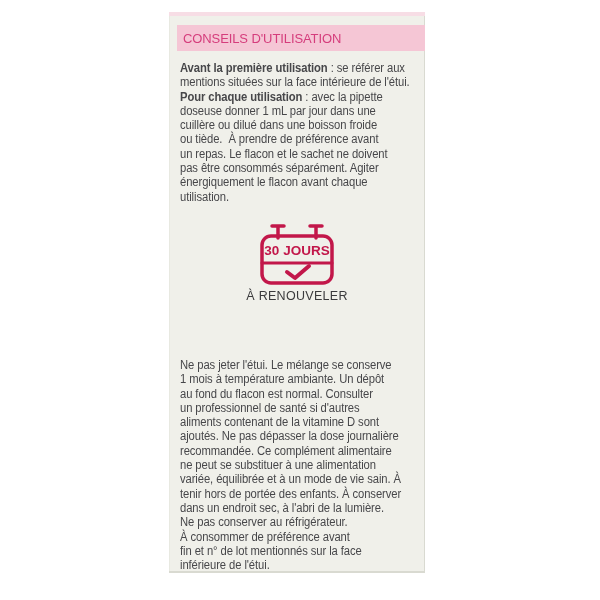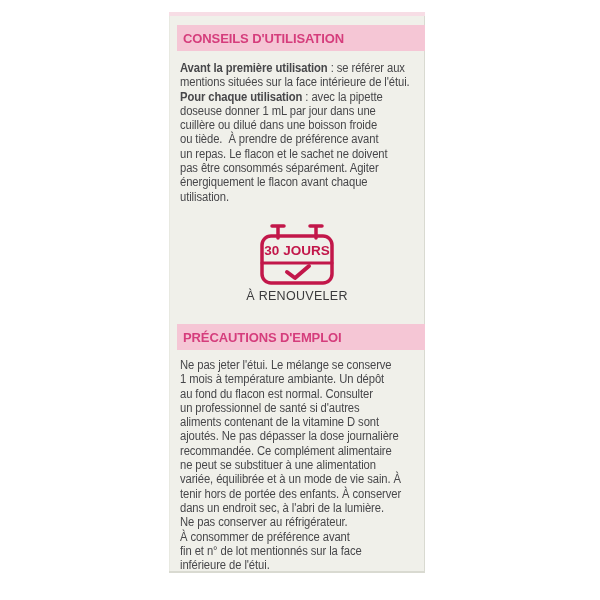--- a/index.html
+++ b/index.html
@@ -8,21 +8,21 @@
   .panel{position:absolute;left:169px;top:12px;width:256px;height:561px;
          background:var(--panel-bg,#f0f0ea);
          box-shadow: inset -1px 0 0 var(--panel-edge,#d9dad1),
                      inset 0 -2px 0 var(--panel-edge,#d9dad1),
                      inset 1px 0 0 #e8e9e1;}
   .top-tint{position:absolute;left:0;top:0;width:100%;height:4px;background:var(--band-tint,#f7dde5);}
   .band{position:absolute;left:8px;right:0;height:26px;background:var(--band-pink,#f5c6d5);
         display:flex;align-items:center;}
   .band1{top:13px;}
   .band2{top:312px;}
-  .band span{color:var(--header-text,#d53d7c);font-weight:bold;font-size:13px;
+  .band span{color:var(--header-text,#d53d7c);font-weight:normal;font-size:13px;
              letter-spacing:-0.1px;padding-left:6px;white-space:pre;}
   .para{position:absolute;left:11px;right:0;color:var(--body-text,#47474a);
         transform:scaleX(0.9);transform-origin:0 0;}
   .para1{top:49px;}
   .para2{top:346px;}
   .para .line{height:14.3px;line-height:14.3px;font-size:12.5px;white-space:pre;
               letter-spacing:-0.1px;}
   .para .line .b{font-weight:bold;}
   .cal{position:absolute;top:210px;left:calc(50% - 38px);}
   .cal text{font-family:"Liberation Sans", sans-serif;font-weight:bold;font-size:13.5px;
@@ -61,23 +61,20 @@
         <path d="M51 4 H63 M57 4 V16" stroke-width="3.5"></path>
         <rect x="3" y="14" width="70" height="47" rx="9" stroke-width="3.5"></rect>
         <line x1="3" y1="41" x2="73" y2="41" stroke-width="3"></line>
         <path d="M28 50 L36 56 L50 44" stroke-width="4"></path>
       </g>
       <text x="38" y="33" text-anchor="middle">30 JOURS</text>
     </svg>
 
     <div class="caption">À RENOUVELER</div>
 
-    <div class="band band2">
-      <span>PRÉCAUTIONS D'EMPLOI</span>
-    </div>
 
     <div class="para para2">
         <div class="line"><span>Ne pas jeter l'étui. Le mélange se conserve</span></div>
         <div class="line"><span>1 mois à température ambiante. Un dépôt</span></div>
         <div class="line"><span>au fond du flacon est normal. Consulter</span></div>
         <div class="line"><span>un professionnel de santé si d'autres</span></div>
         <div class="line"><span>aliments contenant de la vitamine D sont</span></div>
         <div class="line"><span>ajoutés. Ne pas dépasser la dose journalière</span></div>
         <div class="line"><span>recommandée. Ce complément alimentaire</span></div>
         <div class="line"><span>ne peut se substituer à une alimentation</span></div>

